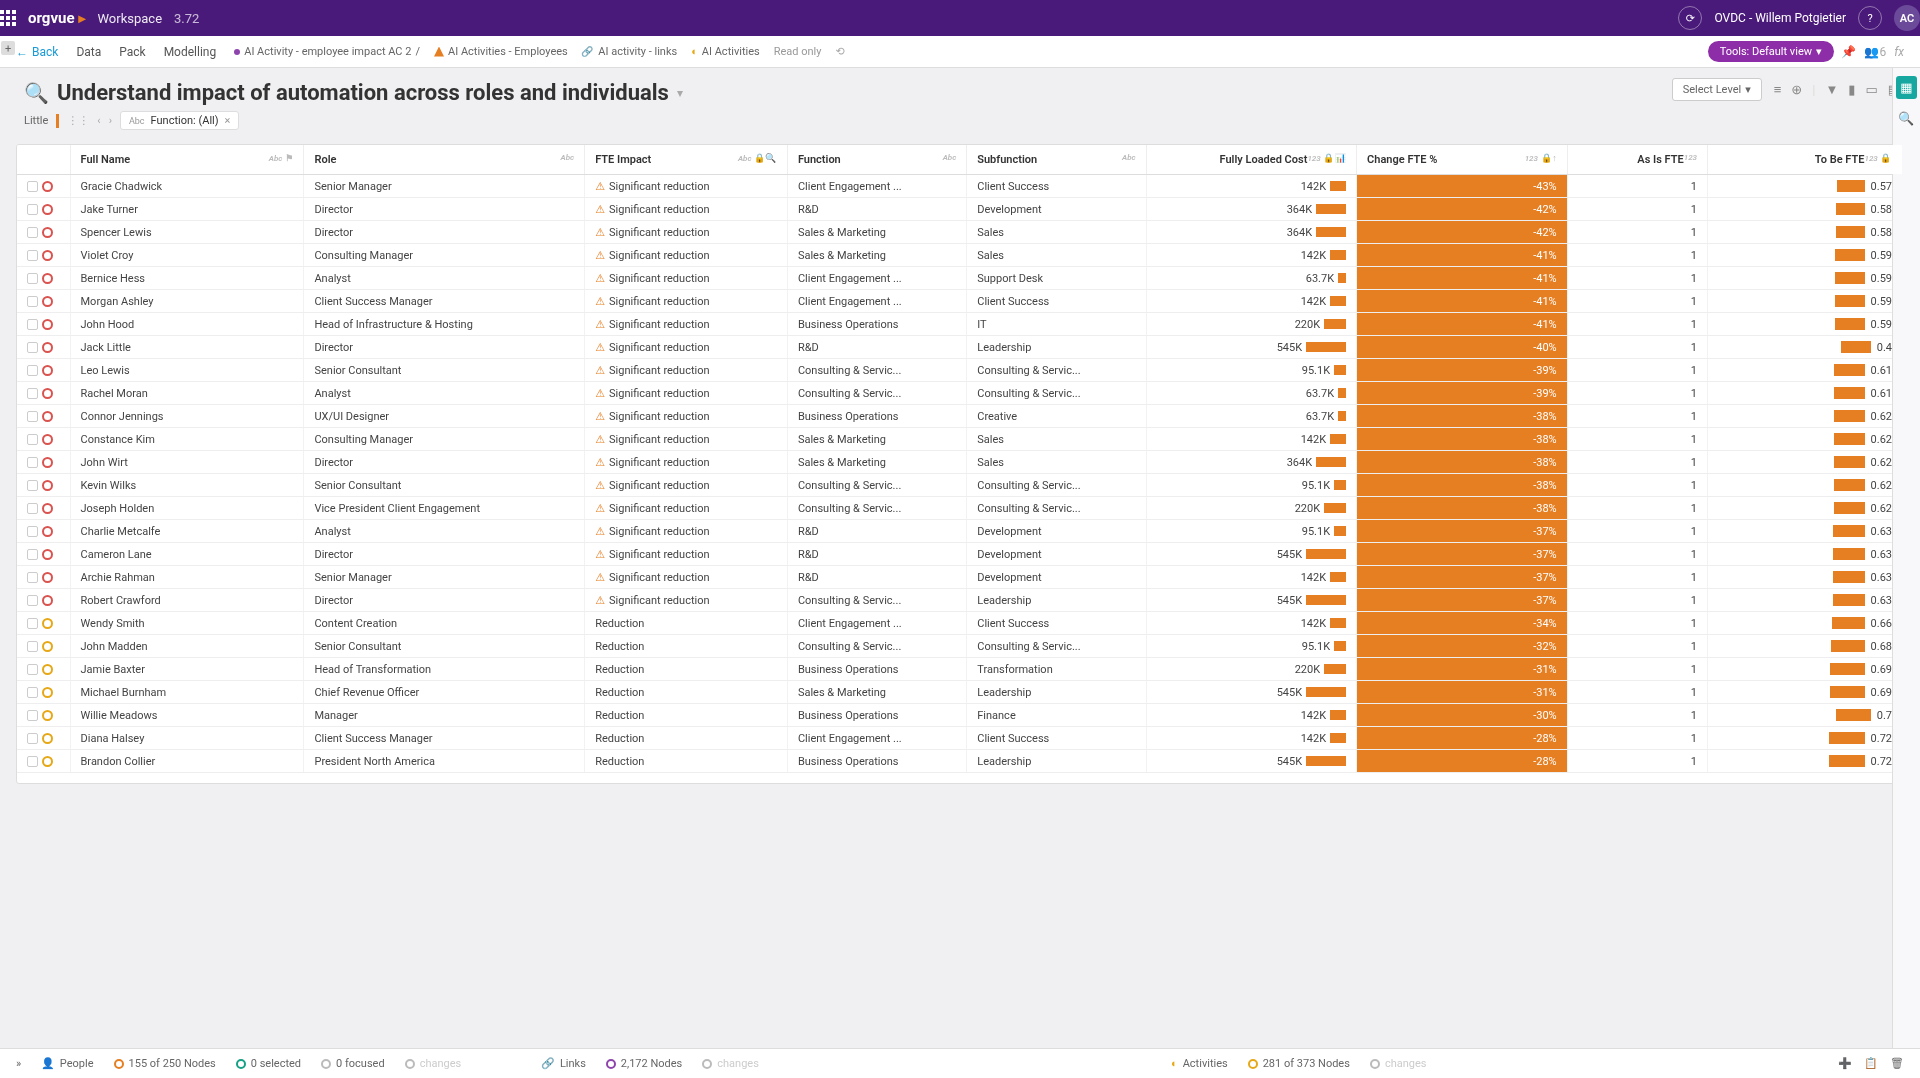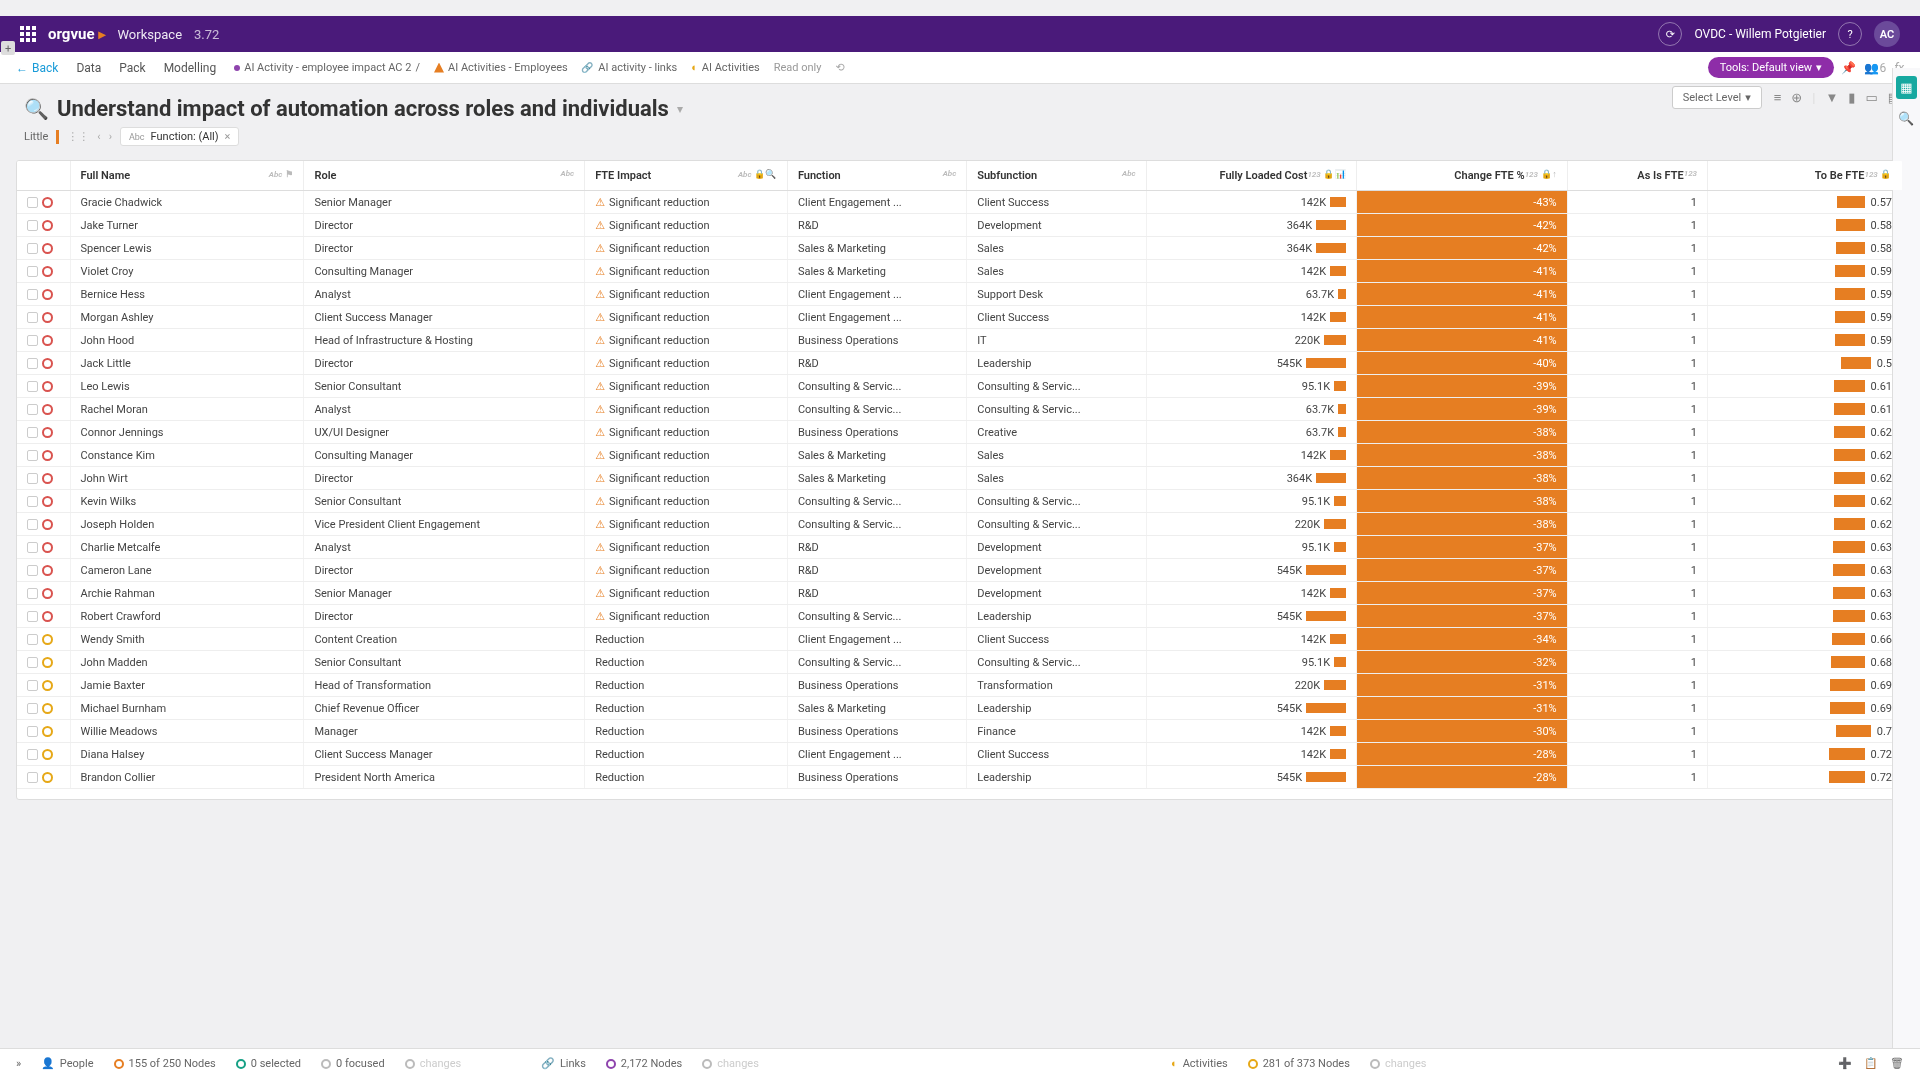--- a/index.html
+++ b/index.html
@@ -1,19 +1,19 @@
 <!DOCTYPE html>
 <html><head>
 <meta charset="utf-8">
 <style>
 * { margin:0; padding:0; box-sizing:border-box; font-family:-apple-system,BlinkMacSystemFont,"Segoe UI",Roboto,sans-serif; }
 body { background:#f0f0f2; font-size:12px; color:#333; overflow:hidden; }
 
 
-.topbar { background:#4a1a7a; color:#fff; height:36px; display:flex; align-items:center; padding:0 20px; justify-content:space-between;margin-top:16px; }
+.topbar { background:#4a1a7a; color:#fff; height:36px; display:flex; align-items:center; padding:0 0; justify-content:space-between; }
 .topbar-left { display:flex; align-items:center; gap:12px; }
 .grid-icon { display:grid; grid-template-columns:repeat(3,4px); grid-template-rows:repeat(3,4px); gap:2px; }
 .grid-icon span { background:#fff; width:4px; height:4px; }
 .logo { font-weight:700; font-size:15px; display:flex; align-items:center; gap:4px; }
 .logo-arrow { color:#e67e22; font-size:14px; }
 .workspace { font-size:13px; opacity:.9; }
 .version { opacity:.7; font-size:13px; }
 .topbar-right { display:flex; align-items:center; gap:12px; }
 .topbar-right .circ { width:24px; height:24px; border:1px solid rgba(255,255,255,.4); border-radius:50%; display:flex; align-items:center; justify-content:center; font-size:11px; }
 .avatar { width:26px; height:26px; border-radius:50%; background:#6b4a9a; display:flex; align-items:center; justify-content:center; font-size:11px; font-weight:600; }
@@ -52,39 +52,39 @@
 .chip.p { border-color:#8e44ad; }
 .chip.y { border-color:#e6a817; }
 .chip.g { border-color:#aaa; }
 
 .pages-row { display:flex; align-items:center; gap:8px; margin-top:6px; font-size:11px; }
 .pages-pill { background:#fff; border:1px solid #ddd; border-radius:3px; padding:2px 8px; display:flex; align-items:center; gap:6px; }
 .pages-pill .x { color:#999; cursor:pointer; }
 .abc { color:#999; font-size:9px; }
 
 
-.level-sel { position:absolute; right:20px; top:2px; display:flex; align-items:center; gap:4px; }
+.level-sel { position:absolute; right:20px; top:10px; display:flex; align-items:center; gap:4px; }
 .level-btn { background:#fff; border:1px solid #ccc; padding:4px 10px; border-radius:3px; font-size:11px; color:#666; display:flex; align-items:center; gap:4px; }
 .tool-icons { display:flex; gap:10px; margin-left:8px; }
 .tool-icons span { color:#888; cursor:pointer; font-size:13px; }
 
 
 .table-wrap { margin:8px 16px 0; background:#fff; border:1px solid #ddd; border-radius:3px; height:640px; overflow:auto; }
 table { width:100%; border-collapse:collapse; table-layout:fixed; }
 th { text-align:left; padding:8px 10px; border-bottom:1px solid #ddd; font-weight:600; font-size:11px; color:#333; position:sticky; top:0; background:#fff; z-index:2; border-right:1px solid #eee; }
 th .hdr-icons { float:right; color:#bbb; font-size:9px; display:flex; gap:3px; align-items:center; }
 td { padding:4px 10px; border-bottom:1px solid #eee; font-size:11px; color:#444; border-right:1px solid #f2f2f2; height:23px; white-space:nowrap; overflow:hidden; text-overflow:ellipsis; }
 .col-chk { width:34px; }
 .col-name { width:150px; }
 .col-role { width:180px; }
 .col-fte { width:130px; }
 .col-func { width:115px; }
 .col-subf { width:115px; }
 .col-cost { width:135px; text-align:right; }
-.col-chg { width:135px; text-align:right; }
+.col-chg { width:135px; }
 .col-asis { width:90px; text-align:right; }
 .col-tobe { width:125px; text-align:right; }
 
 .chk-cell { display:flex; align-items:center; gap:4px; }
 .chk { width:11px; height:11px; border:1px solid #ccc; border-radius:2px; }
 .ring { width:11px; height:11px; border-radius:50%; border:2px solid; }
 .ring.red { border-color:#d9534f; }
 .ring.yellow { border-color:#e6a817; }
 
 .warn { color:#e67e22; margin-right:4px; }
@@ -441,21 +441,21 @@
             <div class="cost-cell">
               <span>545K</span>
               <span class="cost-bar" style="width:40px"></span>
             </div>
           </td>
           <td class="col-chg chg-cell">-40%</td>
           <td class="col-asis">1</td>
           <td class="col-tobe">
             <div class="tobe-cell">
               <span class="tobe-bar" style="width:30px"></span>
-              <span>0.5</span>
+              <span>0.4</span>
             </div>
           </td>
         </tr>
         <tr>
           <td class="col-chk">
             <div class="chk-cell">
               <span class="chk"></span>
               <span class="ring red"></span>
             </div>
           </td>

